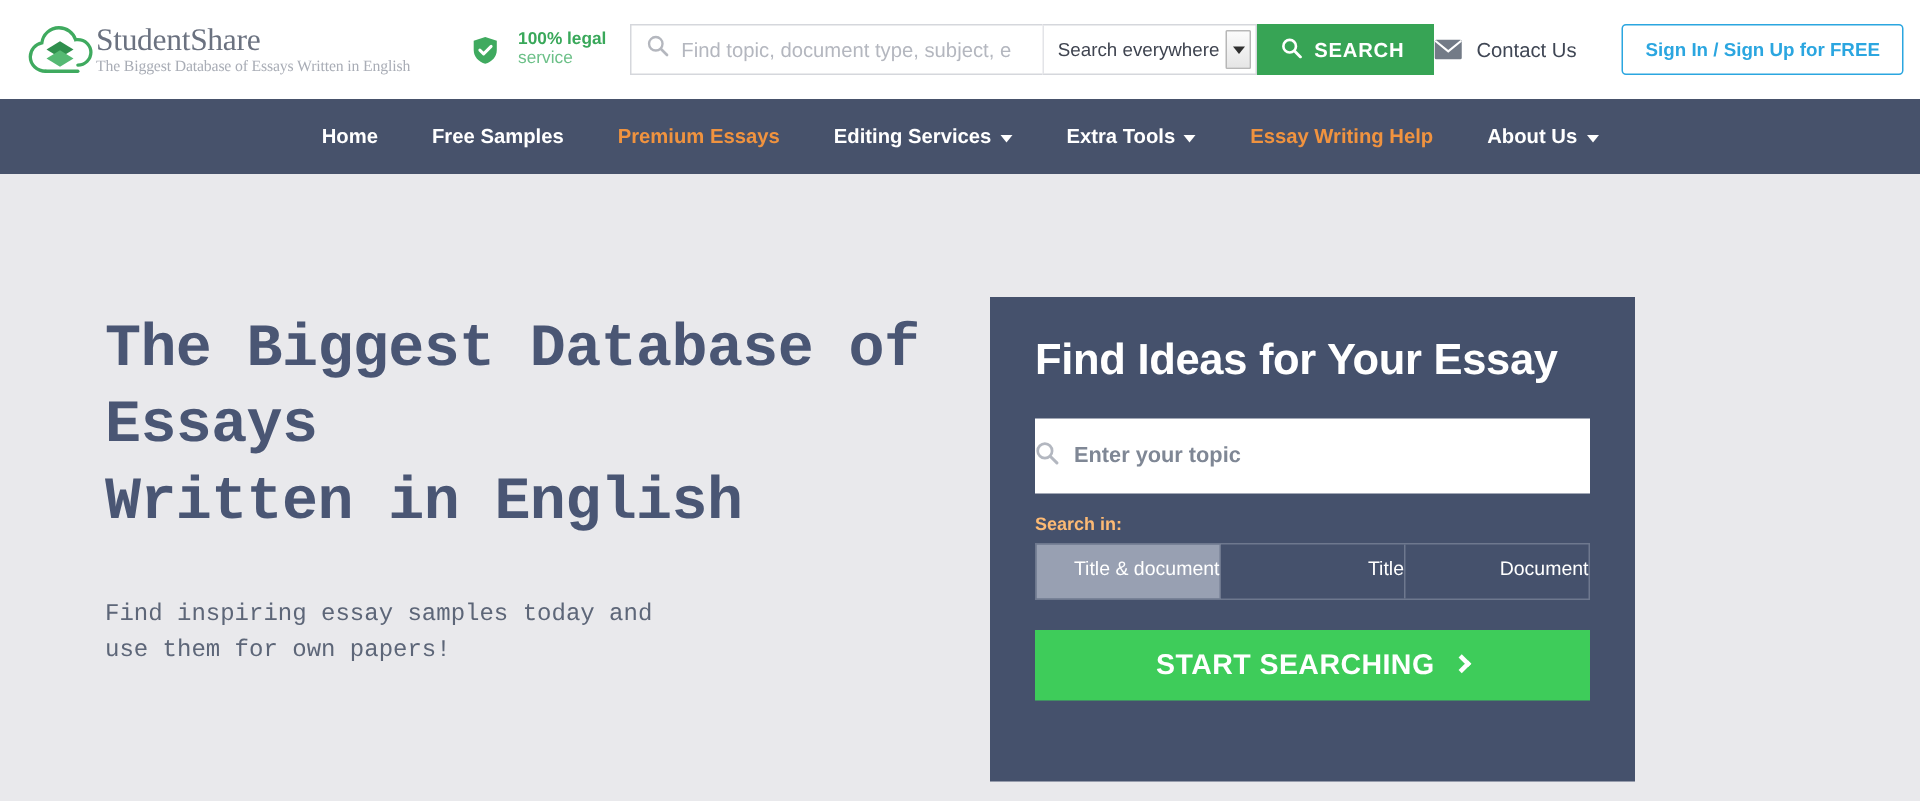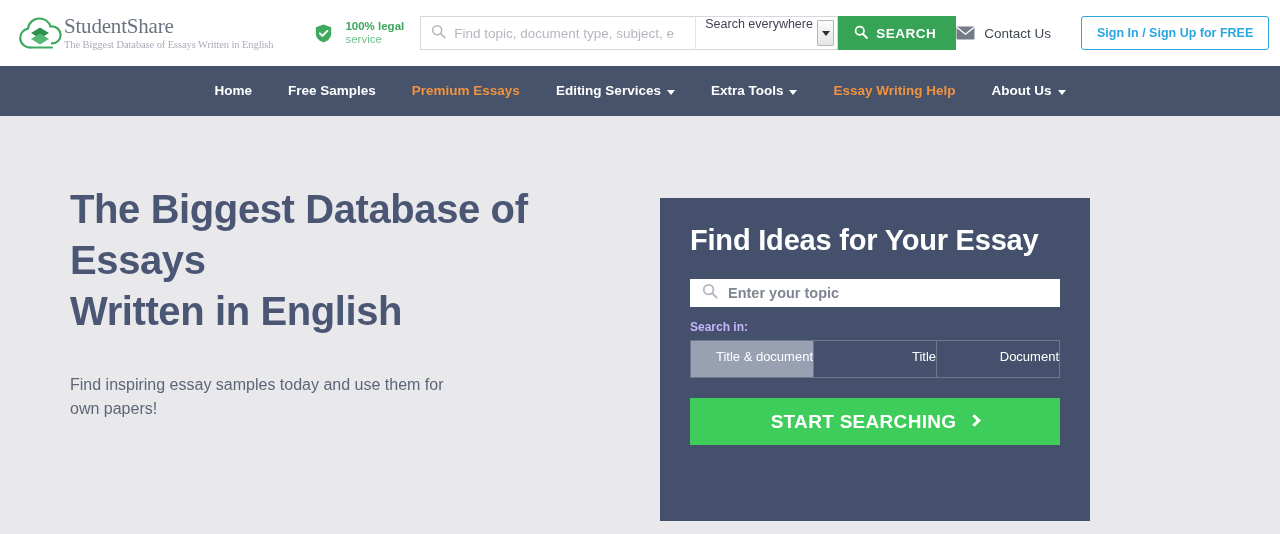--- a/index.html
+++ b/index.html
@@ -94,21 +94,21 @@
     background: transparent;
     white-space: nowrap;
   }
   .search-input::placeholder { color: #b4b7bf; }
   .scope-wrap {
     width: 143px;
     border: 1px solid #d5d7dc;
     border-left: 1px solid #e3e4e8;
     background: #fff;
     display: flex;
-    align-items: flex-start;
+    align-items: center;
     position: relative;
     padding-left: 9px;
   }
   .scope-value {
     font-size: 12.5px;
     color: #3f4450;
     white-space: nowrap;
   }
   .scope-arrow-btn {
     position: absolute;
@@ -213,21 +213,22 @@
   
   .hero {
     position: relative;
     height: 418px;
     background: #e9e9ec;
     display: flex;
     padding: 0 26px;
   }
   .hero-left {
     width: 600px;
-    padding: 68px 0 0 44px;
+    padding: 92px 0 0 44px;
+    font-family: Liberation Mono, monospace;
   }
   .hero-title {
     font-size: 40px;
     line-height: 51px;
     font-weight: bold;
     color: #4a5674;
     letter-spacing: -0.4px;
   }
   .hero-sub {
     margin-top: 36px;
@@ -248,42 +249,41 @@
   }
   .panel-title {
     color: #ffffff;
     font-size: 29px;
     line-height: 33px;
     font-weight: bold;
     letter-spacing: -0.2px;
   }
   .panel-search {
     margin-top: 22px;
-    height: 28px;
+    height: 50px;
     background: #fff;
     display: flex;
     align-items: center;
-    padding-left: 12px;
   }
   .panel-search .mini-search-icon { width: 16px; height: 16px; opacity: .75; }
   .panel-search-input {
     border: 0;
     outline: 0;
     flex: 1;
     font-family: "Liberation Sans", sans-serif;
     font-size: 14.5px;
     font-weight: bold;
     color: #45516c;
     padding-left: 10px;
     background: transparent;
   }
   .panel-search-input::placeholder { color: #7f8795; font-weight: bold; }
 
   .searchin-label {
-    color: #c4b5fd;
+    color: #fdba74;
     font-size: 12px;
     font-weight: bold;
     margin-top: 13px;
     margin-bottom: 6px;
   }
   .tabs {
     display: flex;
     border: 1px solid #6e788e;
   }
   .tab {

